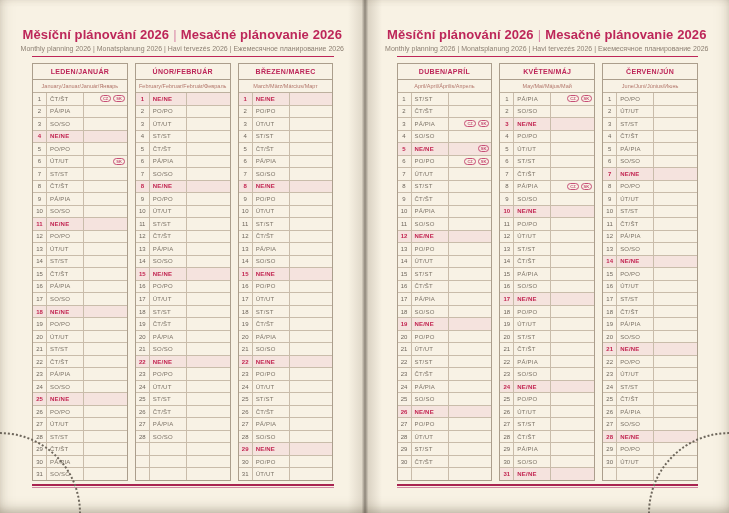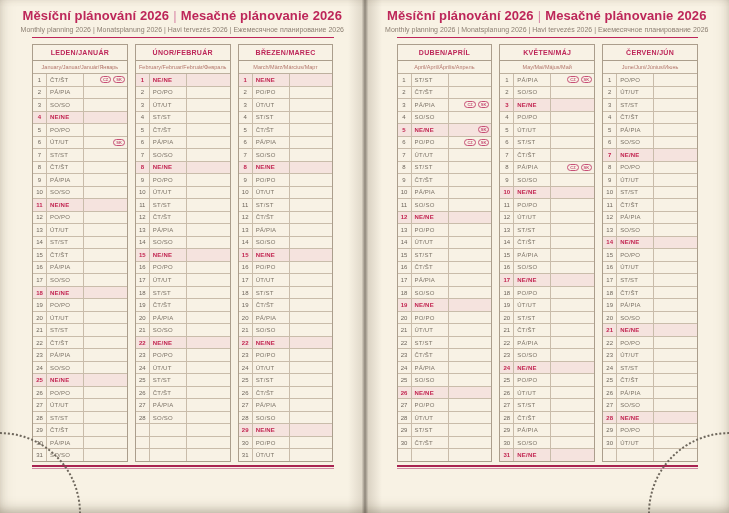--- a/index.html
+++ b/index.html
@@ -6,21 +6,21 @@
   body { width:729px; height:513px; font-family:"Liberation Sans", sans-serif; background:#e7e2d6; }
   .spread { position:relative; width:729px; height:513px; background:#f8f2e4; overflow:hidden;
             box-shadow: inset 0 -10px 14px -9px rgba(100,85,65,.5),
                         inset 10px 0 16px -12px rgba(100,85,65,.35),
                         inset -10px 0 16px -12px rgba(100,85,65,.35),
                         inset 0 6px 10px -9px rgba(100,85,65,.25); }
   .gutter { position:absolute; top:0; bottom:0; left:348px; width:34px; pointer-events:none;
             background: linear-gradient(90deg, rgba(105,90,70,0) 0%, rgba(105,90,70,.16) 40%,
                         rgba(55,45,35,.55) 50%, rgba(105,90,70,.20) 60%, rgba(105,90,70,0) 100%); }
   .pages { display:flex; height:100%; }
-  .page { width:50%; box-sizing:border-box; padding-top:8px; position:relative; }
+  .page { width:50%; box-sizing:border-box; padding-top:27px; position:relative; }
   .page-title { text-align:center; font-size:13px; font-weight:bold; color:#bd2659; letter-spacing:.1px; }
   .page-title .sep { color:#d98aa8; padding:0 4px; font-weight:normal; }
   .page-subtitle { text-align:center; font-size:7px; color:#8d8073; margin-top:3px; }
   .title-rule { border:none; border-top:1px solid #bd2659; margin:4px 31px 0 32px; height:0; }
   .months { display:flex; gap:7px; margin:6px 31px 0 32px; height:418px; }
   .month { flex:1; display:flex; flex-direction:column; border:1px solid #ab9e8c; box-sizing:border-box; background:rgba(255,255,255,.06); }
   .month-title { height:15px; line-height:15px; text-align:center; font-size:7px; font-weight:bold;
                  color:#bd2659; border-bottom:1px solid #ab9e8c; letter-spacing:.3px; }
   .month-sub { height:12px; line-height:12px; text-align:center; font-size:5.5px; color:#b2766b;
                border-bottom:1px solid #bdb09e; }

